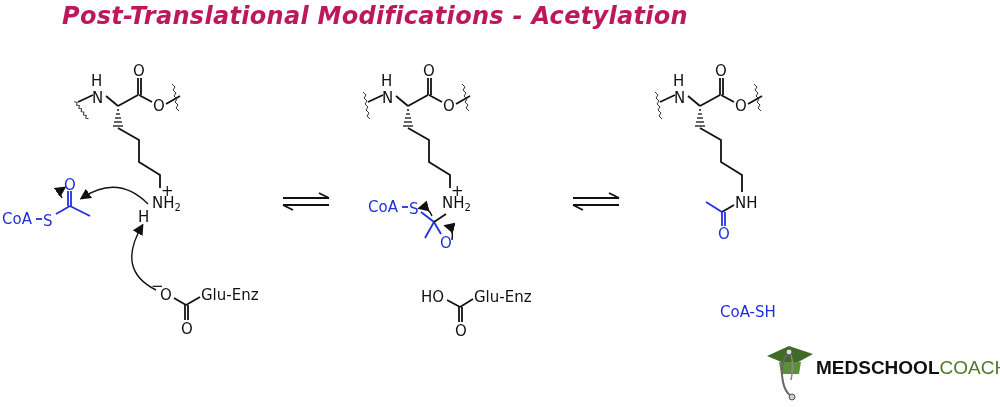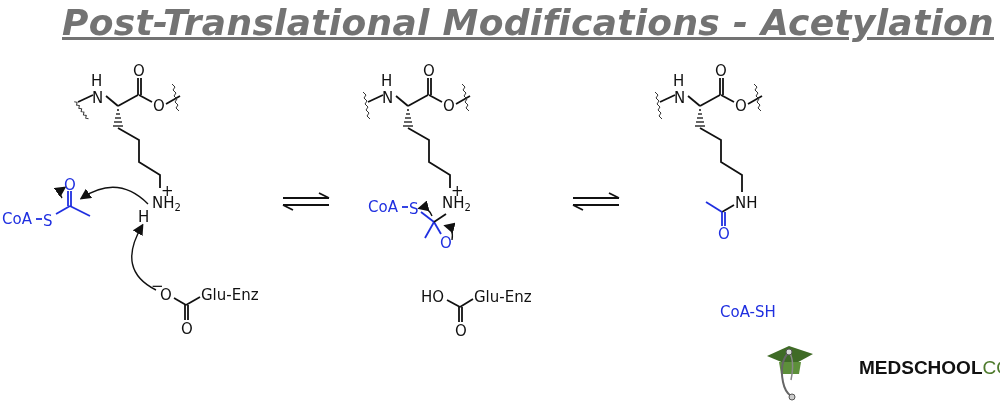--- a/index.html
+++ b/index.html
@@ -1,28 +1,28 @@
 <!DOCTYPE html>
 <html><head>
 <meta charset="utf-8">
 <style>
   html, body { margin: 0; padding: 0; background: #ffffff; }
   body { width: 1000px; height: 407px; position: relative; overflow: hidden; font-family: "DejaVu Sans", sans-serif; }
-  .title { position: absolute; left: 62px; top: 2px; font-family: "DejaVu Sans", sans-serif; font-size: 36px; font-weight: bold; color: #737373; letter-spacing: 0.3px; font-style: italic; text-decoration: underline; }
+  .title { position: absolute; left: 62px; top: 2px; font-family: "DejaVu Sans", sans-serif; font-size: 24px; font-weight: bold; color: #be185d; letter-spacing: 0.3px; font-style: italic; }
   svg.diagram { position: absolute; left: 0; top: 0; }
   .lbl { font-family: "DejaVu Sans", sans-serif; font-size: 15px; fill: #111; }
   .lblb { font-family: "DejaVu Sans", sans-serif; font-size: 15px; fill: #1f2fe0; }
   .sub { font-size: 10px; }
   .bond { stroke: #111; stroke-width: 1.8; fill: none; }
   .bondb { stroke: #1f2fe0; stroke-width: 1.8; fill: none; }
   .wavy { stroke: #333; stroke-width: 1; fill: none; }
   .arr { stroke: #111; stroke-width: 1.4; fill: none; }
   .logo { position: absolute; left: 765px; top: 340px; width: 230px; height: 64px; }
   .logo-text { position: absolute; left: 51px; top: 17px; font-family: "Liberation Sans", sans-serif; font-size: 19px; white-space: nowrap; }
-  .logo-med { font-weight: bold; color: #111; margin-left: 43px; }
+  .logo-med { font-weight: bold; color: #111; }
   .logo-coach { color: #4e7a2c; }
 </style>
 </head>
 <body>
 
 <div class="title">Post-Translational Modifications - Acetylation</div>
 
 <svg class="diagram" width="1000" height="407" viewBox="0 0 1000 407">
   <defs>
     <marker id="ah" markerWidth="8" markerHeight="8" refX="6" refY="4" orient="auto">

